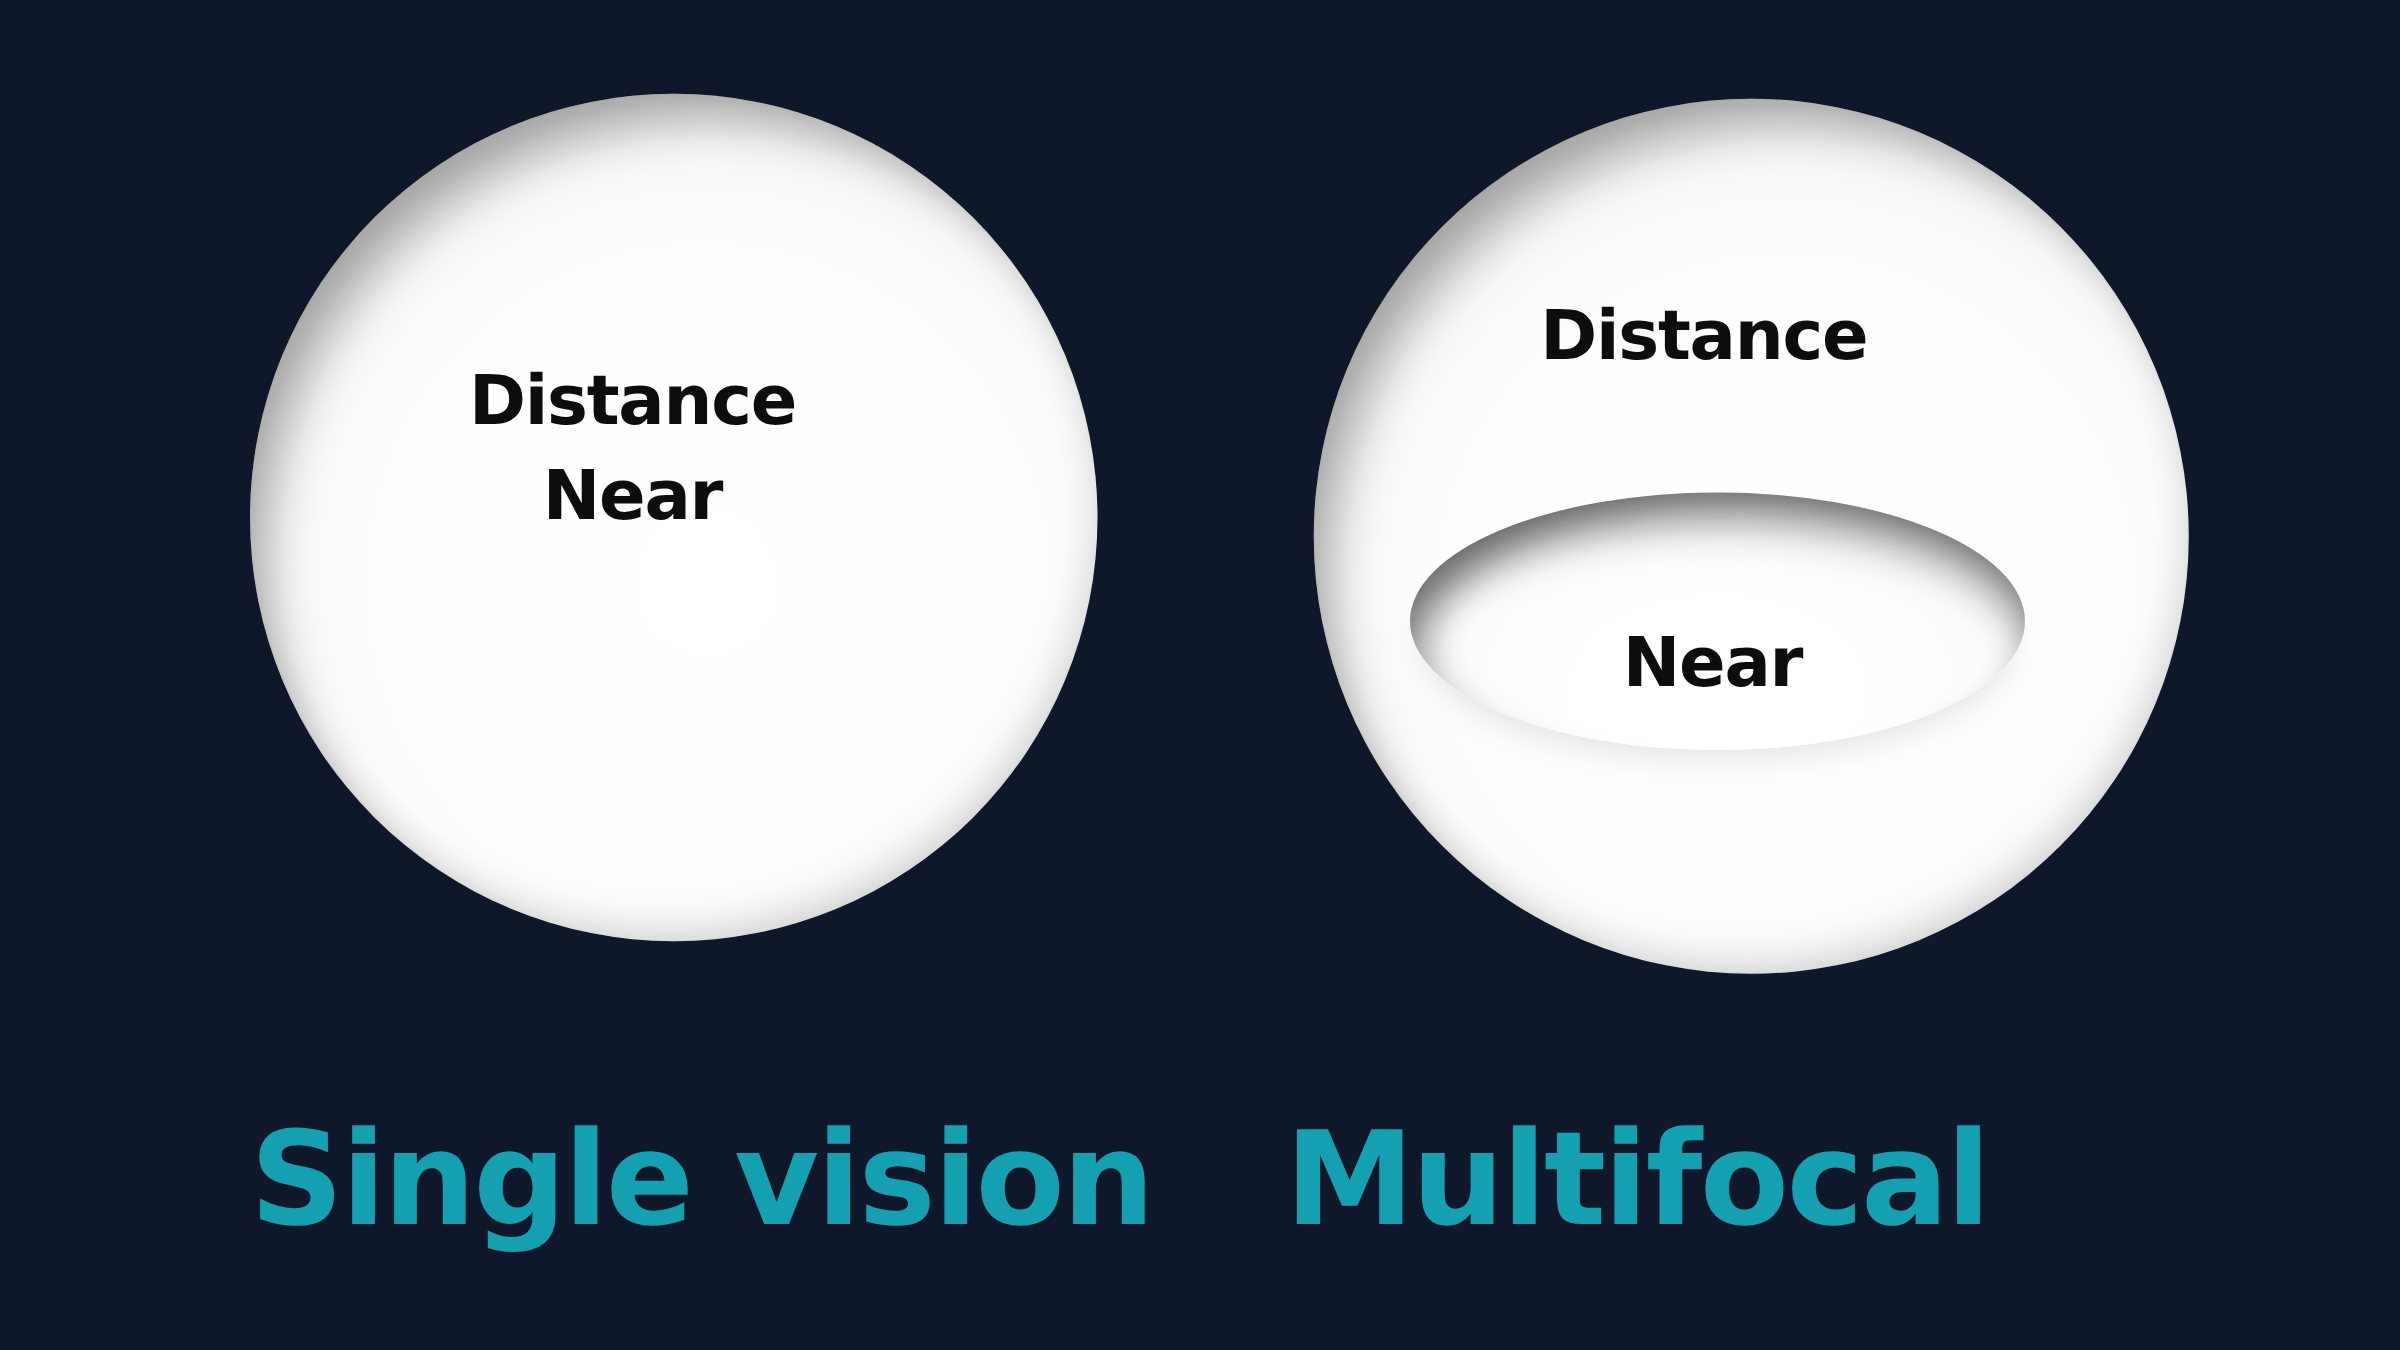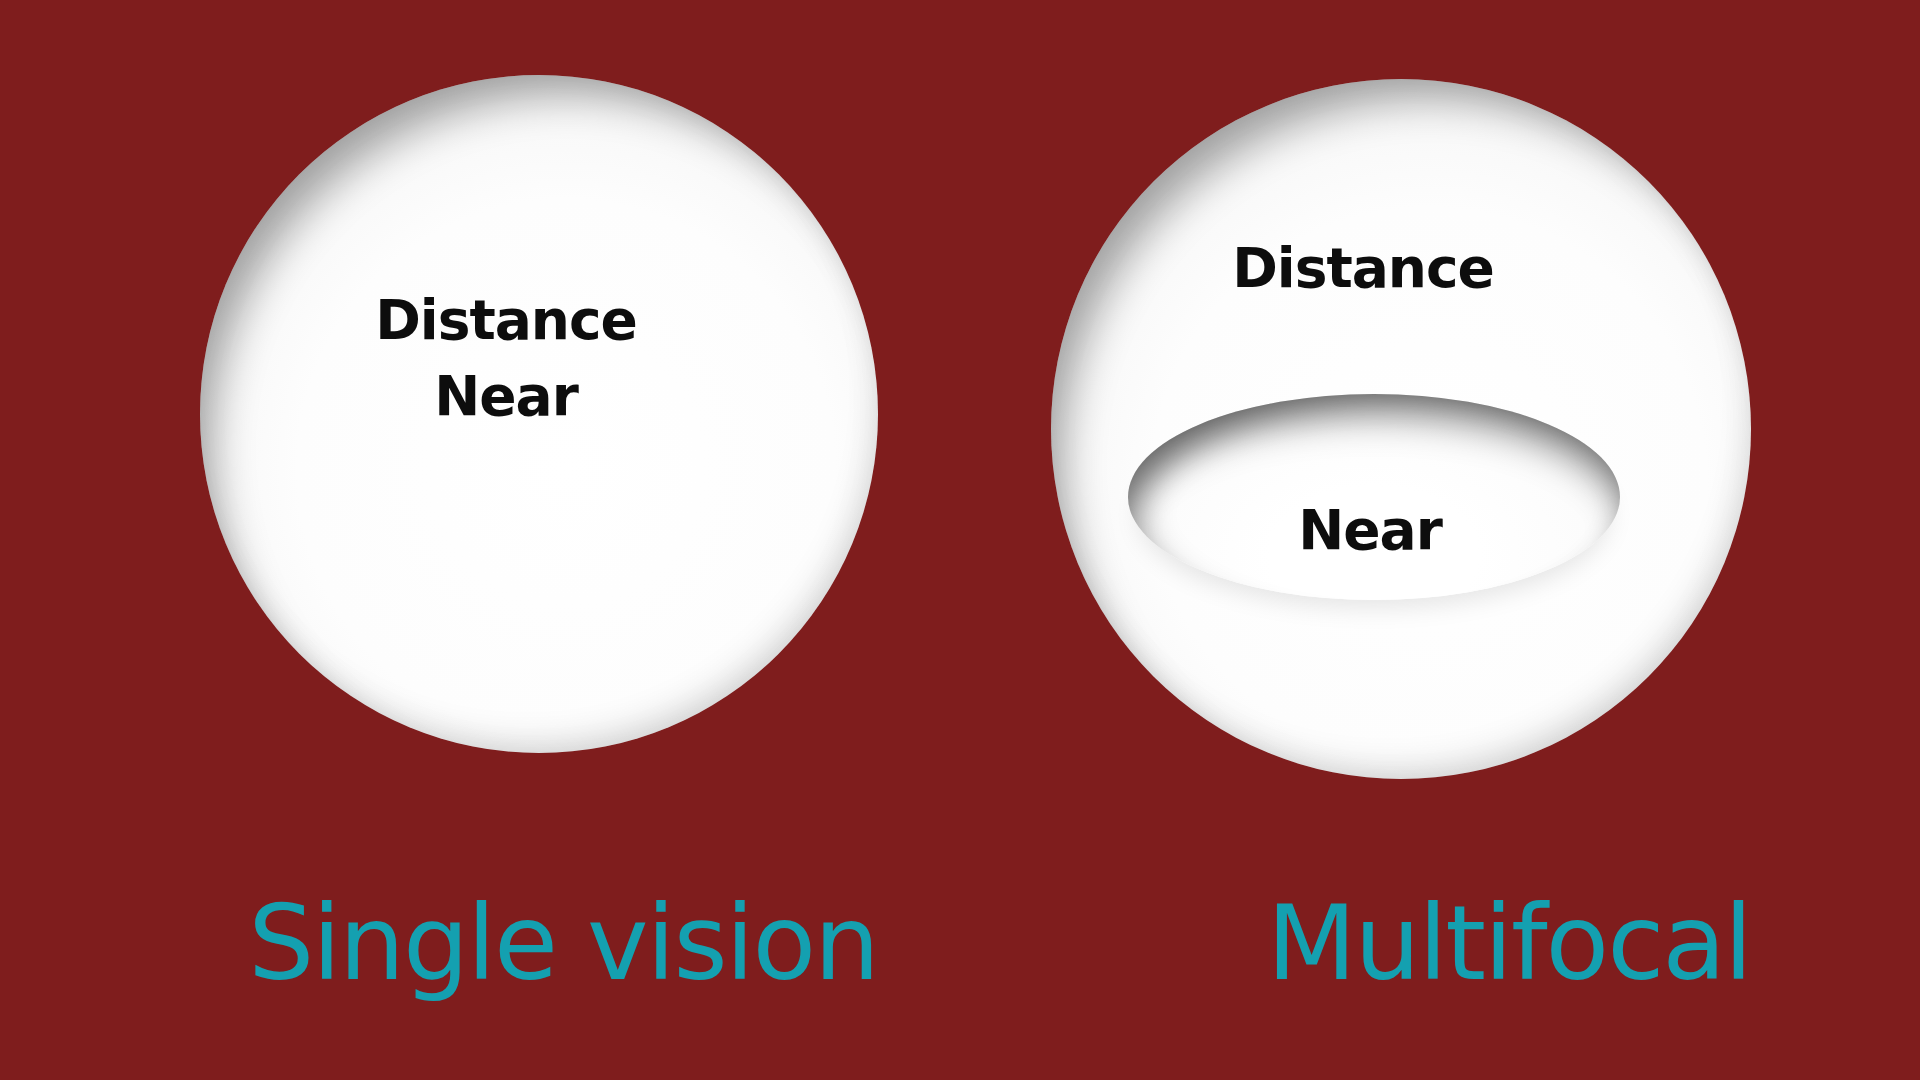--- a/index.html
+++ b/index.html
@@ -1,20 +1,20 @@
 <!DOCTYPE html>
 <html style="--accent-teal: #14A0B0; --label-black: #0D0D0D; --lens-rim-gray: #D6D6D6; --background: #FFFFFF;"><head>
 <meta charset="utf-8">
 <style>
   html, body { margin: 0; padding: 0; background: #ffffff; }
   .canvas {
     position: relative;
     width: 1920px;
     height: 1080px;
-    background: #7f1d1d;
+    background: #0f172a;
     overflow: hidden;
     font-family: "DejaVu Sans", "Liberation Sans", sans-serif;
   }
 
   
   .lens-circle {
     position: absolute;
     border-radius: 50%;
     background:
       radial-gradient(circle at 54% 58%,
@@ -67,29 +67,29 @@
   .zone-near-multi {
     top: 106px;
     line-height: 60px;
     transform: translateX(-4px);
   }
 
   
   .caption {
     position: absolute;
     top: 882px;
-    text-align: right;
+    text-align: left;
     color: var(--accent-teal, #14a0b0);
-    font-weight: normal;
+    font-weight: bold;
     font-size: 104px;
     letter-spacing: -2px;
     white-space: nowrap;
   }
   .caption-single { left: 200px; width: 678px; }
-  .caption-multi  { left: 1051px; width: 700px; }
+  .caption-multi  { left: 1028px; width: 700px; }
 </style>
 </head>
 <body>
 
 <div class="canvas">
 
   <div class="lens-group">
     <div class="lens-circle lens-single">
       <div class="zone-label zone-stack">
         <div>Distance</div>

